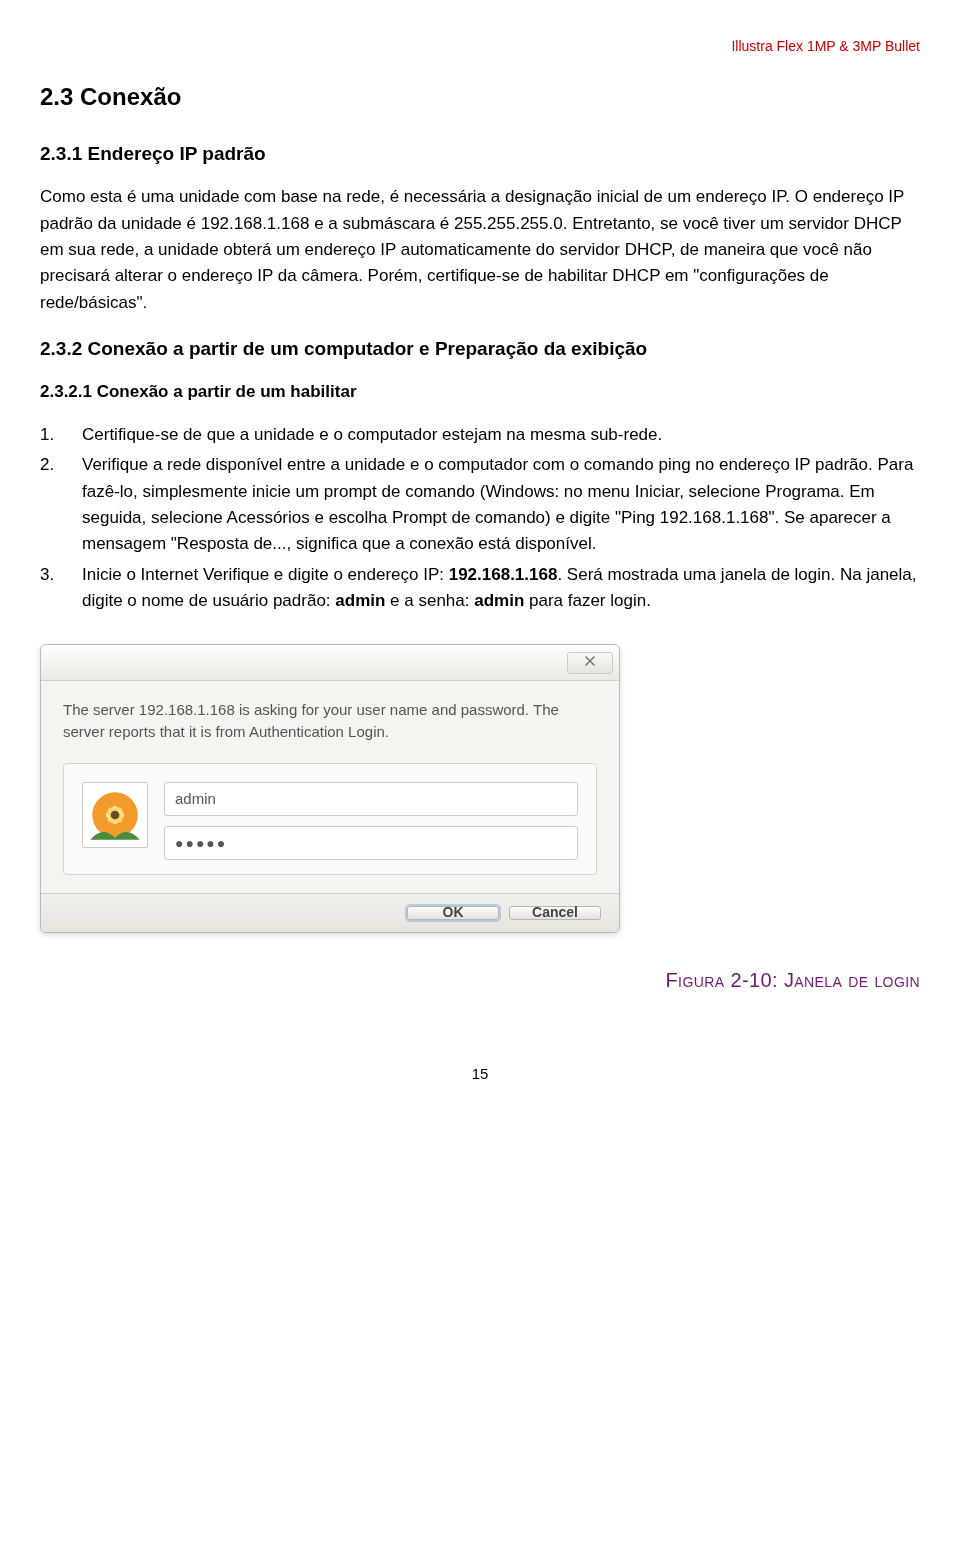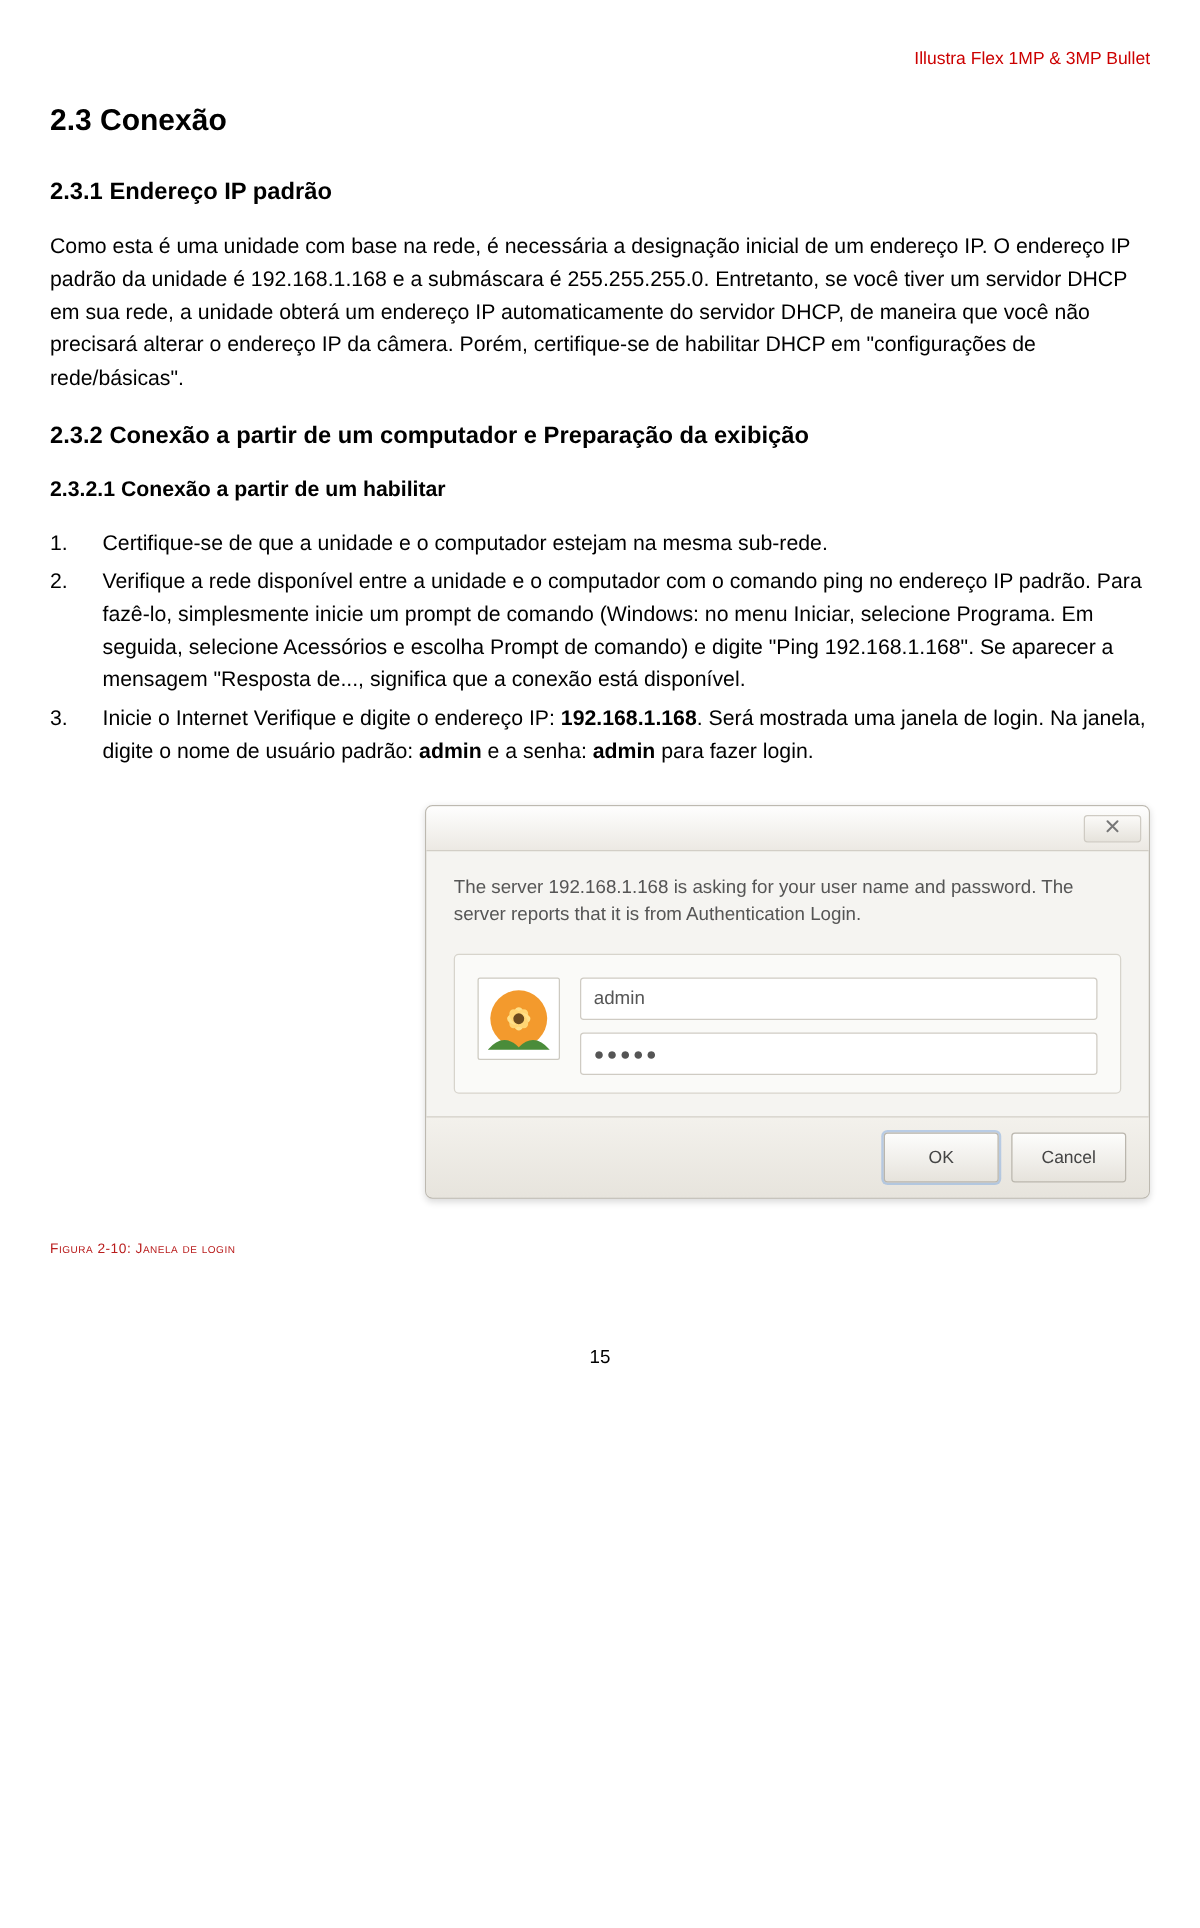--- a/index.html
+++ b/index.html
@@ -23,21 +23,21 @@
   h2.sec { font-size: 24px; font-weight: bold; padding: 4px 0 12px; }
   h3.subsec { font-size: 19px; font-weight: bold; padding: 12px 0 10px; }
   h4.subsub { font-size: 17px; font-weight: bold; padding: 6px 0 10px; }
   p.para { padding: 6px 0; }
   ol.numlist { list-style: none; padding: 4px 0 10px; }
   ol.numlist > li { display: flex; padding: 2px 0; }
   ol.numlist > li > .num { width: 42px; flex: 0 0 42px; }
   ol.numlist > li > .body { flex: 1; }
 
   
-  .dialog-wrap { display: flex; justify-content: flex-end; padding: 18px 0 12px; }
+  .dialog-wrap { display: flex; justify-content: flex-start; padding: 18px 0 12px; }
   .dialog {
     width: 580px;
     background: #f5f4f1;
     border: 1px solid #bdb9b0;
     border-radius: 6px;
     box-shadow: 0 2px 6px rgba(0,0,0,0.15);
     overflow: hidden;
     font-size: 15px;
     color: #444;
   }
@@ -100,35 +100,36 @@
   }
   .dialog .btn-row {
     background: linear-gradient(#f3f1ec,#e7e4dd);
     border-top: 1px solid #d2cec6;
     padding: 12px 18px;
     display: flex;
     justify-content: flex-end;
     gap: 10px;
   }
   .dlg-btn {
-    min-width: 92px; height: 40px;
+    min-width: 92px; height: 14px;
     border: 1px solid #bab6ad;
     border-radius: 3px;
     background: linear-gradient(#fdfdfc,#e6e3dc);
     display: flex; align-items: center; justify-content: center;
     color: #444;
     font-size: 14px;
+    font-weight: bold;
   }
   .ok-btn { box-shadow: 0 0 0 2px rgba(80,140,220,0.35); }
 
   .figure-caption {
-    text-align: left;
+    text-align: right;
     font-variant: small-caps;
-    color: #b91c1c;
-    font-size: 11px;
+    color: #701a75;
+    font-size: 20px;
     padding: 20px 0 6px;
     letter-spacing: 0.4px;
   }
   .page-number { text-align: center; font-size: 15px; padding: 60px 0 10px; }
 </style>
 </head>
 <body>
 
 <div class="running-header">Illustra Flex 1MP &amp; 3MP Bullet</div>
 

